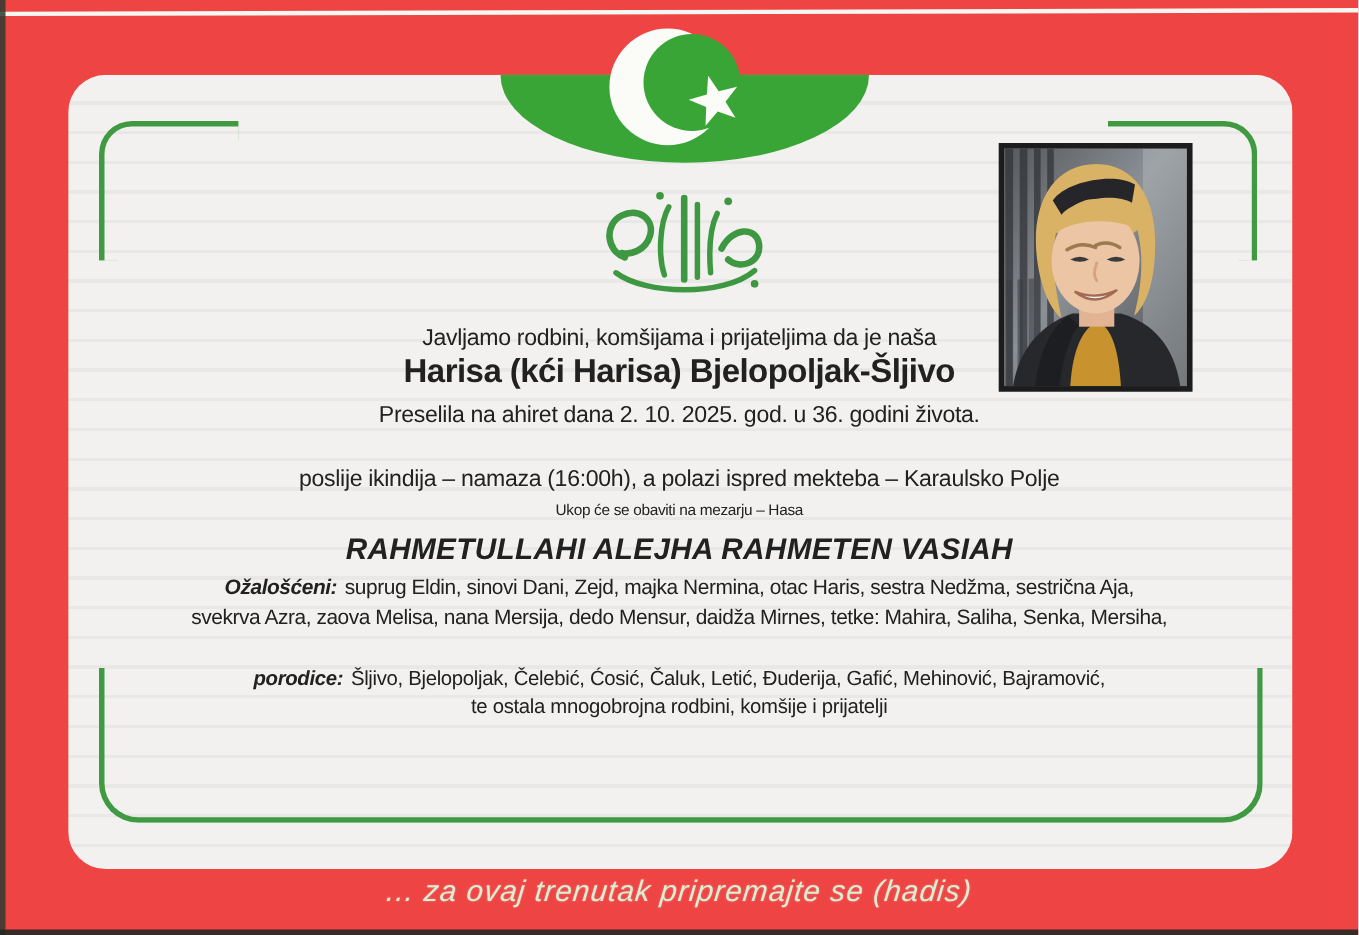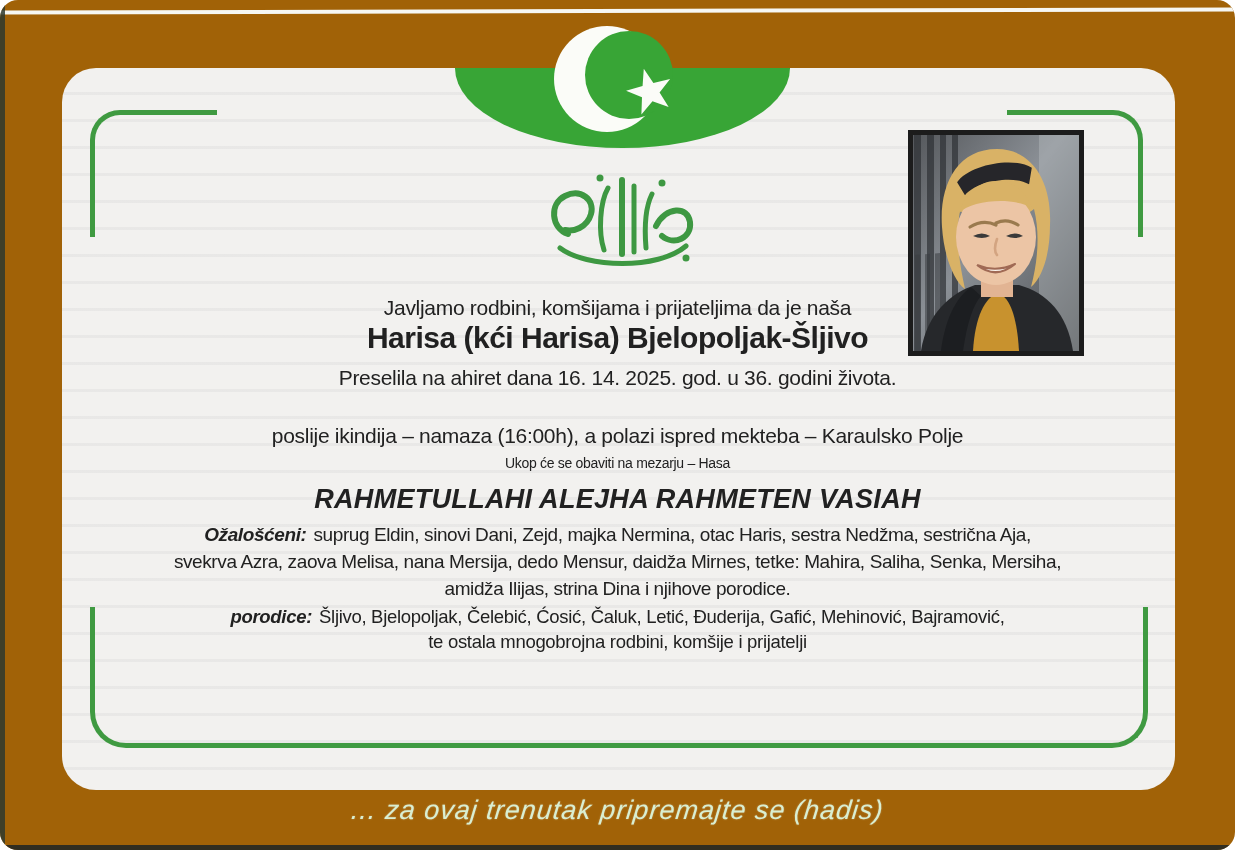--- a/index.html
+++ b/index.html
@@ -1,20 +1,20 @@
 <!DOCTYPE html>
 <html><head>
 <meta charset="utf-8">
 <style>
   * { margin:0; padding:0; box-sizing:border-box; }
   body { width:1235px; height:850px; overflow:hidden; font-family:"Liberation Sans", sans-serif; }
 
   .page {
     position:relative; width:1235px; height:850px;
-    background:#a16207; overflow:hidden;border-radius:18px;
+    background:#ef4444; overflow:hidden;
   }
   .edge-left   { position:absolute; left:0; top:0; width:5px; height:850px; background:#2e3a2e; opacity:.85; }
   .edge-bottom { position:absolute; left:0; top:845px; width:1235px; height:5px; background:#232823; opacity:.9; }
   .top-white-line { position:absolute; left:0; top:9px; width:1235px; height:4px; background:#f6f7f3; transform:rotate(-0.15deg); }
 
   .card {
     position:absolute; left:62px; top:68px; width:1113px; height:722px;
     background:#f2f1ef; border-radius:34px;
     background-image:repeating-linear-gradient(180deg,
       rgba(255,255,255,0) 0px, rgba(255,255,255,0) 24px,
@@ -147,30 +147,29 @@
       <path d="M105,90 q-11,-7 -22,-2" stroke="#9a7a4e" stroke-width="3.2" fill="none" stroke-linecap="round"></path>
       <path d="M60,101 q9,-5 17,0 q-8,4 -17,0" fill="#3a3a3a"></path>
       <path d="M93,101 q9,-5 17,0 q-8,4 -17,0" fill="#3a3a3a"></path>
       <path d="M84,104 q-4,11 0,16" stroke="#d3a481" stroke-width="2.6" fill="none" stroke-linecap="round"></path>
       <path d="M64,130 q19,15 38,-1 q-19,9 -38,1" fill="#fdf6ef" stroke="#a06a55" stroke-width="2.2" stroke-linejoin="round"></path>
     </svg>
   </div>
 
   <div class="line t-intro">Javljamo rodbini, komšijama i prijateljima da je naša</div>
   <div class="line t-name">Harisa (kći Harisa) Bjelopoljak-Šljivo</div>
-  <div class="line t-body t-presel">Preselila na ahiret dana 16. 14. 2025. god. u 36. godini života.</div>
+  <div class="line t-body t-presel">Preselila na ahiret dana 2. 10. 2025. god. u 36. godini života.</div>
   <div class="line t-body t-poslije">poslije ikindija – namaza (16:00h), a polazi ispred mekteba – Karaulsko Polje</div>
   <div class="line t-ukop">Ukop će se obaviti na mezarju – Hasa</div>
   <div class="line t-rahmet">RAHMETULLAHI ALEJHA RAHMETEN VASIAH</div>
 
   <div class="line t-small t-mour1">
     <span class="inline-label">Ožalošćeni:</span><span>suprug Eldin, sinovi Dani, Zejd, majka Nermina, otac Haris, sestra Nedžma, sestrična Aja,</span>
   </div>
   <div class="line t-small t-mour2">svekrva Azra, zaova Melisa, nana Mersija, dedo Mensur, daidža Mirnes, tetke: Mahira, Saliha, Senka, Mersiha,</div>
-  <div class="line t-small t-mour3">amidža Ilijas, strina Dina i njihove porodice.</div>
 
   <div class="line t-por1">
     <span class="inline-label">porodice:</span><span>Šljivo, Bjelopoljak, Čelebić, Ćosić, Čaluk, Letić, Đuderija, Gafić, Mehinović, Bajramović,</span>
   </div>
   <div class="line t-por2">te ostala mnogobrojna rodbini, komšije i prijatelji</div>
 
 
   <div class="footer-quote">... za ovaj trenutak pripremajte se (hadis)</div>
 
   <div class="edge-left"></div>

